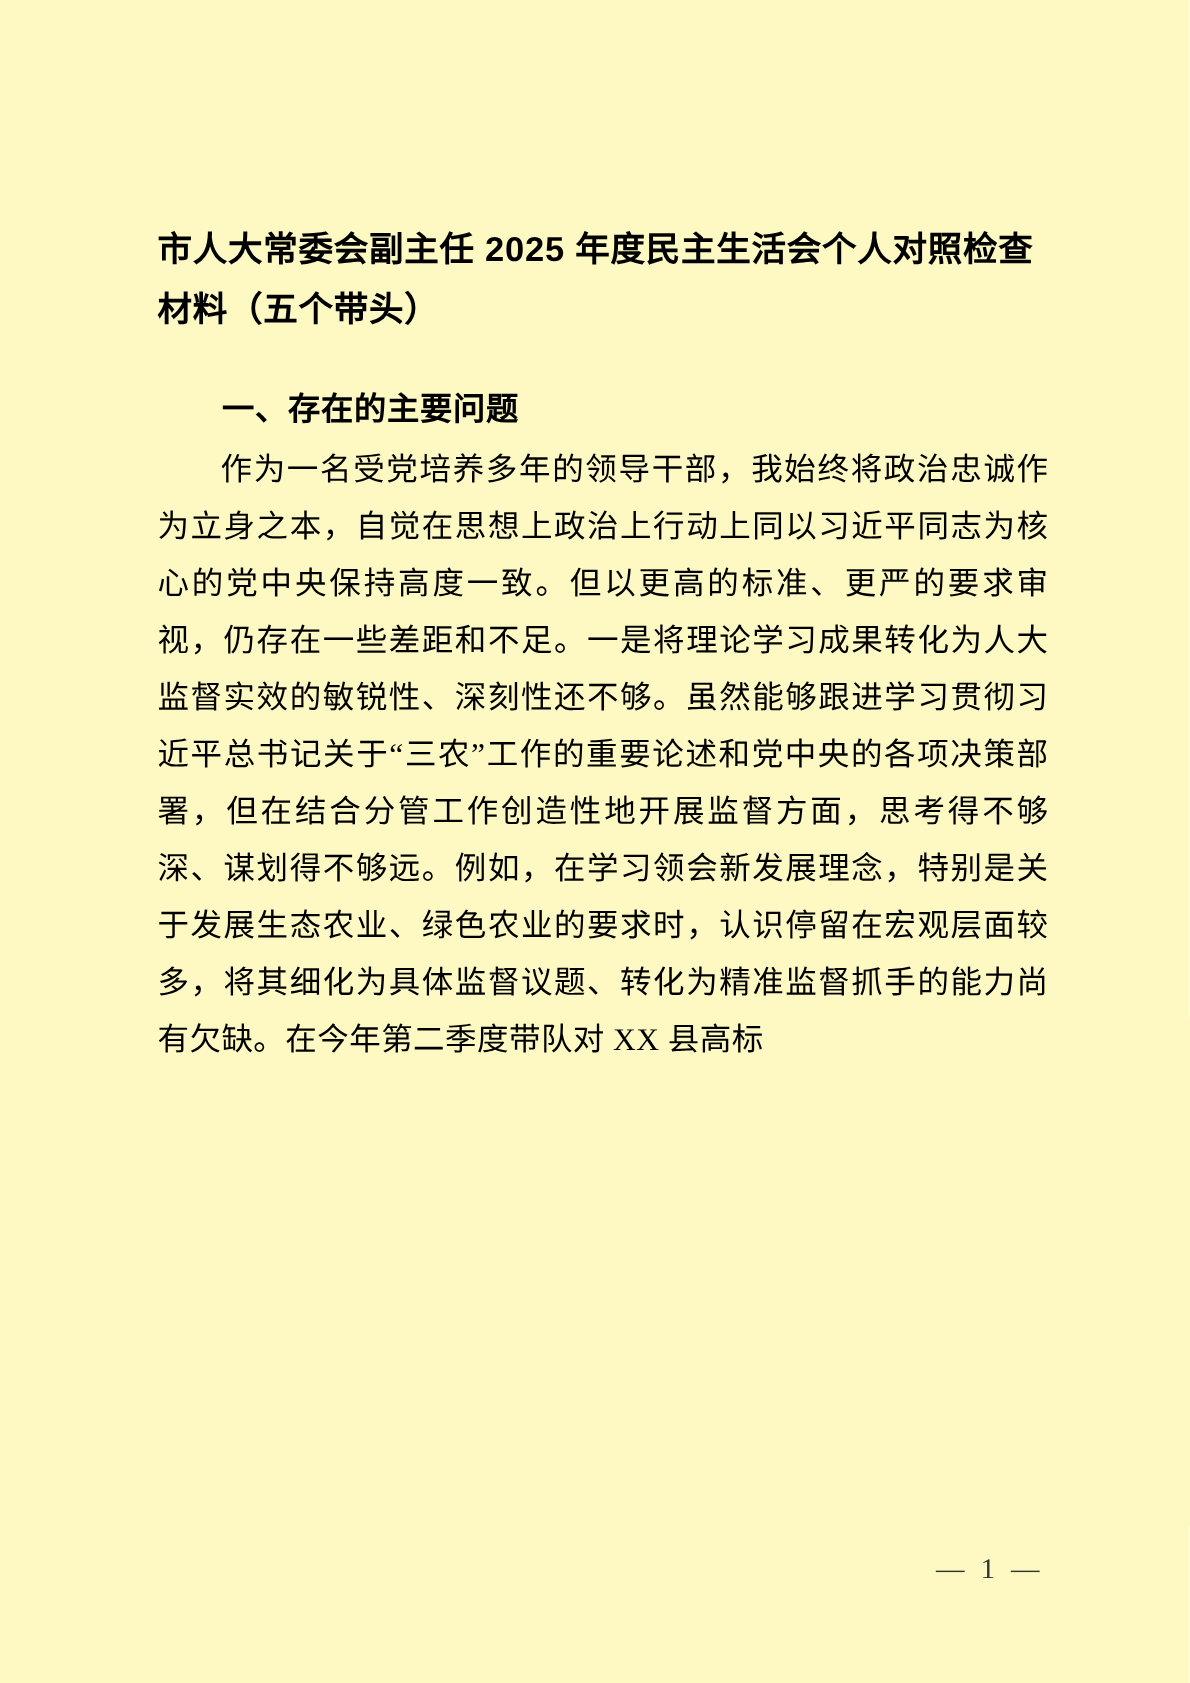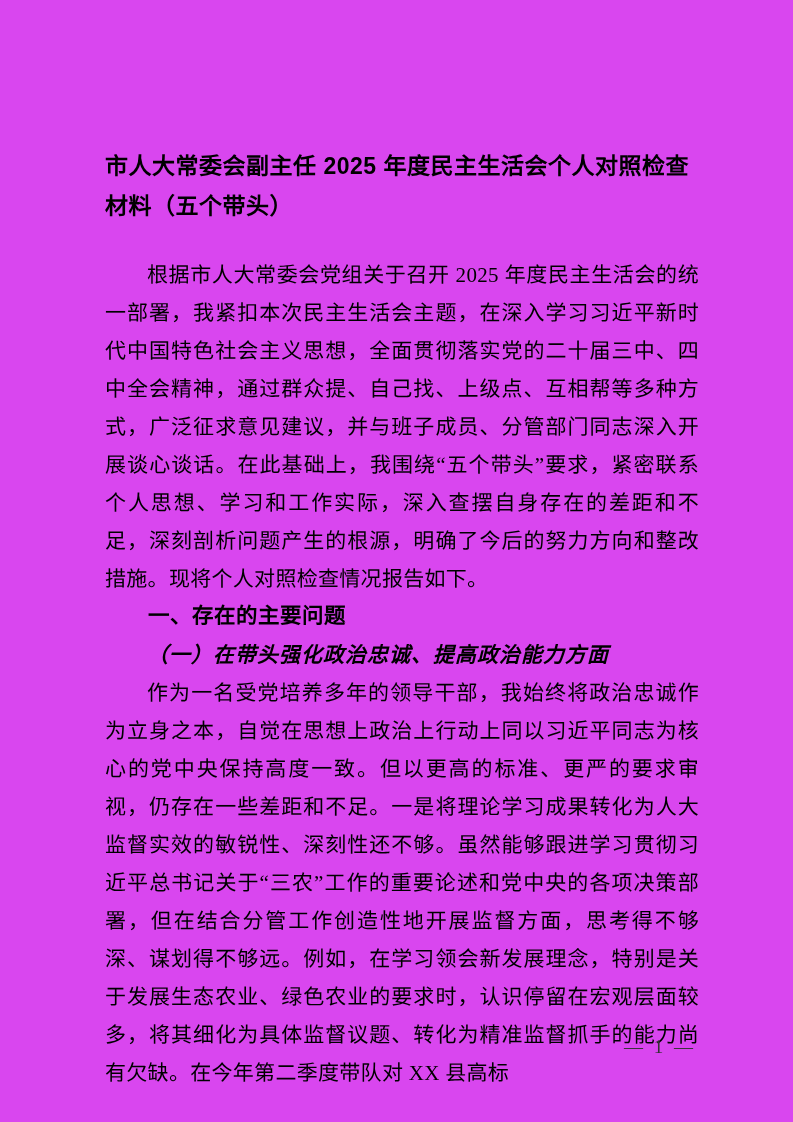--- a/index.html
+++ b/index.html
@@ -11,21 +11,21 @@
     width: 793px;
     height: 1122px;
     overflow: hidden;
   }
   .page {
     position: relative;
     width: 793px;
     height: 1122px;
     box-sizing: border-box;
     padding: 146px 94px 0 105px;
-    background: #d946ef;
+    background: #fef9c3;
     color: #000000;
     font-family: "Liberation Serif", serif;
   }
   .doc-title {
     margin: 0 0 30px 0;
     font-family: "Liberation Sans", sans-serif;
     font-weight: bold;
     font-size: 23px;
     line-height: 40px;
     letter-spacing: 0.5px;
@@ -69,25 +69,23 @@
     font-family: "Liberation Serif", serif;
   }
 </style>
 </head>
 <body>
 
 <div class="page">
 
   <h1 class="doc-title">市人大常委会副主任 2025 年度民主生活会个人对照检查材料（五个带头）</h1>
 
-  <p class="body-para">根据市人大常委会党组关于召开 2025 年度民主生活会的统一部署，我紧扣本次民主生活会主题，在深入学习习近平新时代中国特色社会主义思想，全面贯彻落实党的二十届三中、四中全会精神，通过群众提、自己找、上级点、互相帮等多种方式，广泛征求意见建议，并与班子成员、分管部门同志深入开展谈心谈话。在此基础上，我围绕“五个带头”要求，紧密联系个人思想、学习和工作实际，深入查摆自身存在的差距和不足，深刻剖析问题产生的根源，明确了今后的努力方向和整改措施。现将个人对照检查情况报告如下。</p>
 
   <h2 class="section-heading">一、存在的主要问题</h2>
 
-  <h3 class="sub-heading">（一）在带头强化政治忠诚、提高政治能力方面</h3>
 
   <p class="body-para">作为一名受党培养多年的领导干部，我始终将政治忠诚作为立身之本，自觉在思想上政治上行动上同以习近平同志为核心的党中央保持高度一致。但以更高的标准、更严的要求审视，仍存在一些差距和不足。一是将理论学习成果转化为人大监督实效的敏锐性、深刻性还不够。虽然能够跟进学习贯彻习近平总书记关于“三农”工作的重要论述和党中央的各项决策部署，但在结合分管工作创造性地开展监督方面，思考得不够深、谋划得不够远。例如，在学习领会新发展理念，特别是关于发展生态农业、绿色农业的要求时，认识停留在宏观层面较多，将其细化为具体监督议题、转化为精准监督抓手的能力尚有欠缺。在今年第二季度带队对 XX 县高标</p>
 
   <div class="page-footer">
     <span>— 1 —</span>
   </div>
 
 </div>
 
 </body></html>

